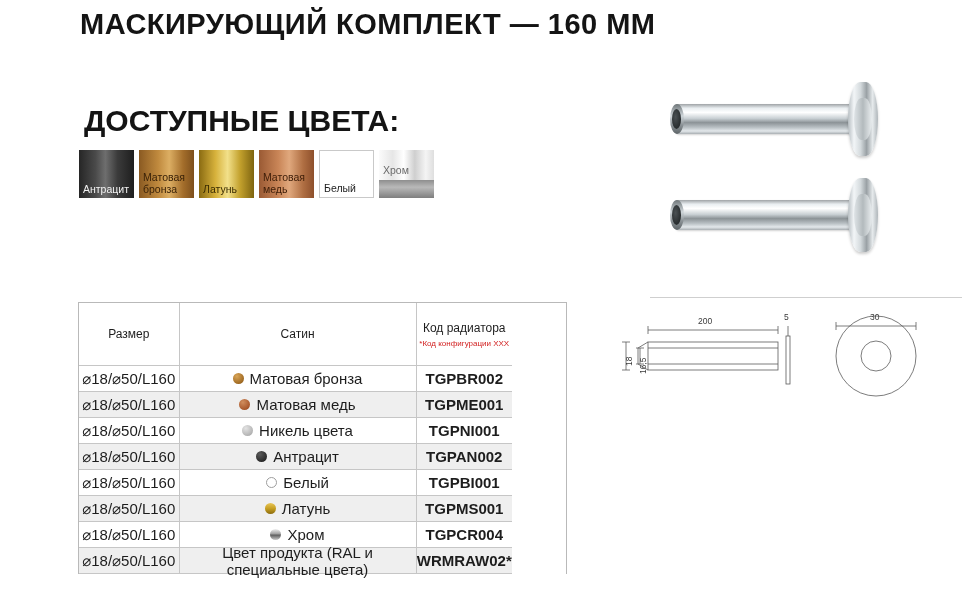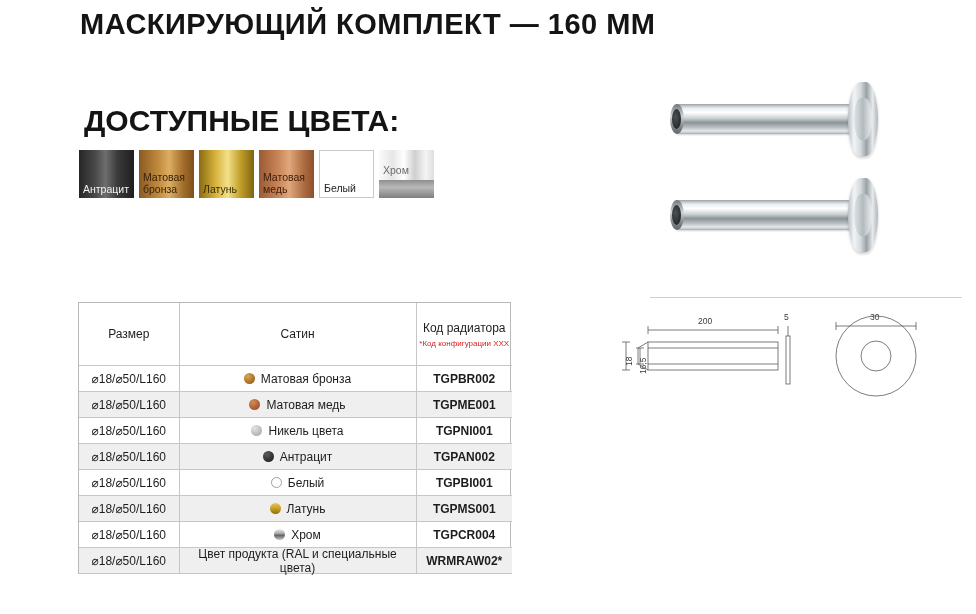--- a/index.html
+++ b/index.html
@@ -108,40 +108,40 @@
     left: 4px; top: 14px;
     font-size: 10.5px;
     color: #6b6b6b;
   }
 
   
   .table-wrap {
     position: absolute;
     left: 78px;
     top: 302px;
-    width: 433px;
+    width: 489px;
     border-top: 1px solid #b9b9b9;
     border-left: 1px solid #b9b9b9;
     border-right: 1px solid #b9b9b9;
     box-sizing: border-box;
   }
   table.spec {
     border-collapse: collapse;
     width: 433px;
     table-layout: fixed;
   }
   table.spec col.c1 { width: 100px; }
   table.spec col.c2 { width: 237px; }
   table.spec col.c3 { width: 96px; }
   table.spec th, table.spec td {
     border-bottom: 1px solid #c6c6c6;
     border-right: 1px solid #c6c6c6;
     text-align: center;
     vertical-align: middle;
-    font-size: 12px;
+    font-size: 15px;
     color: #1d1d1d;
     padding: 0;
   }
   table.spec th:last-child, table.spec td:last-child { border-right: none; }
   table.spec thead th {
     height: 62px;
     font-weight: normal;
     font-size: 12px;
   }
   table.spec tbody td { height: 25px; }

